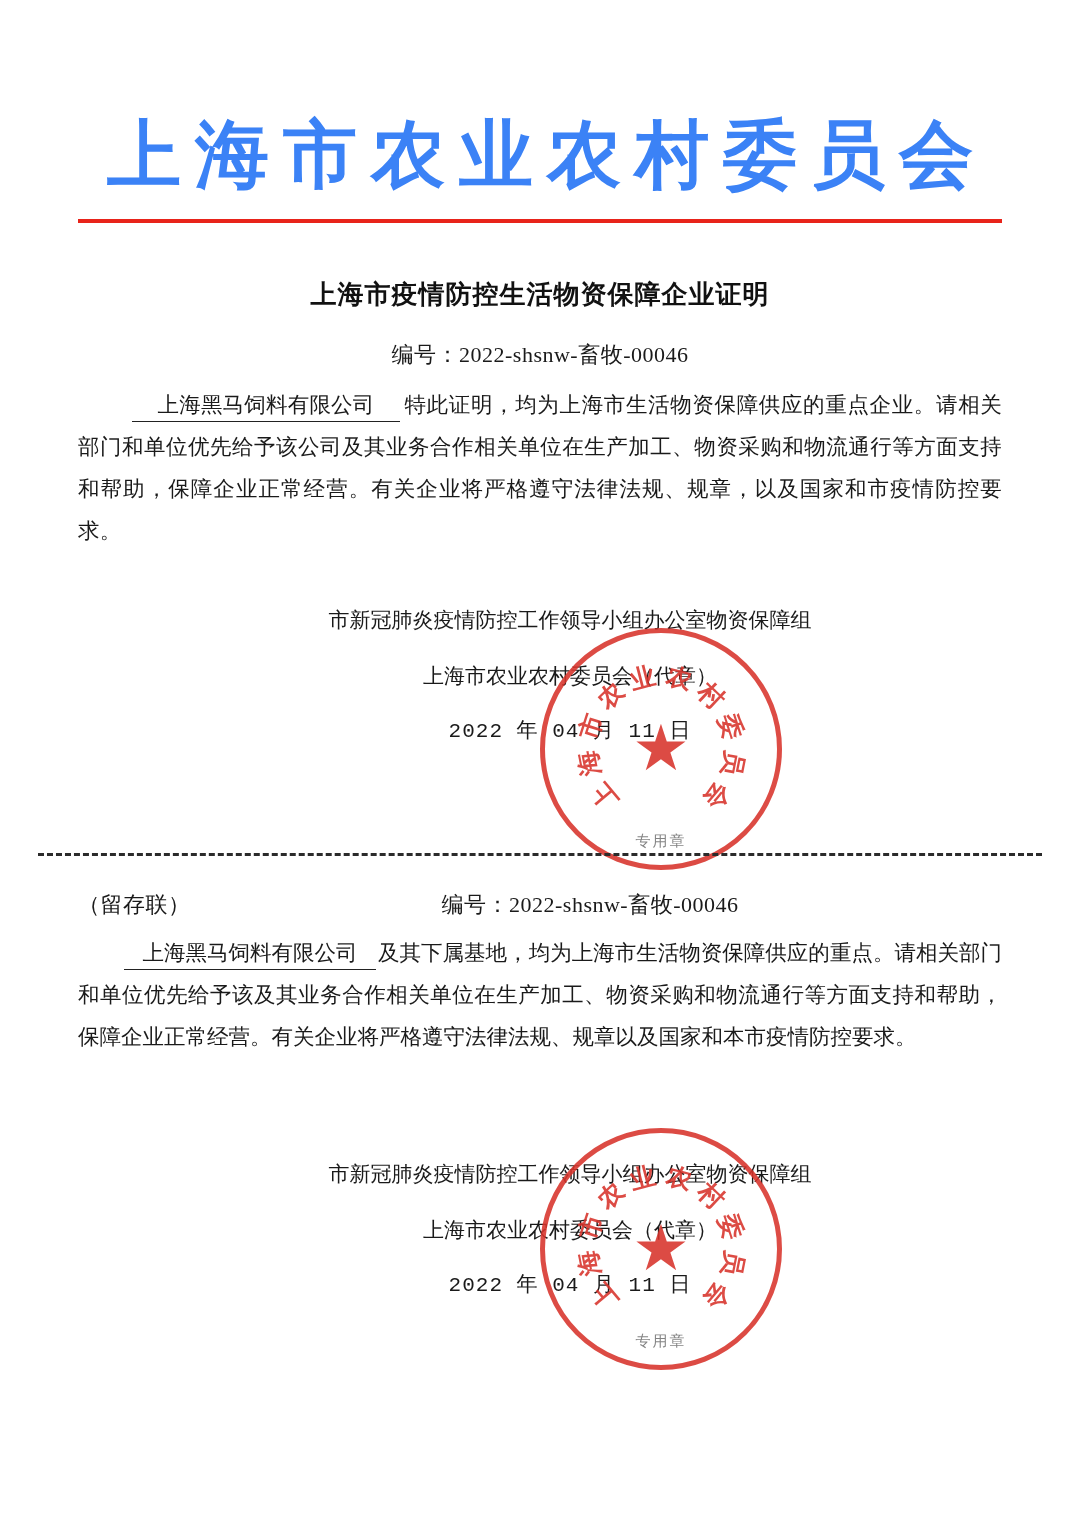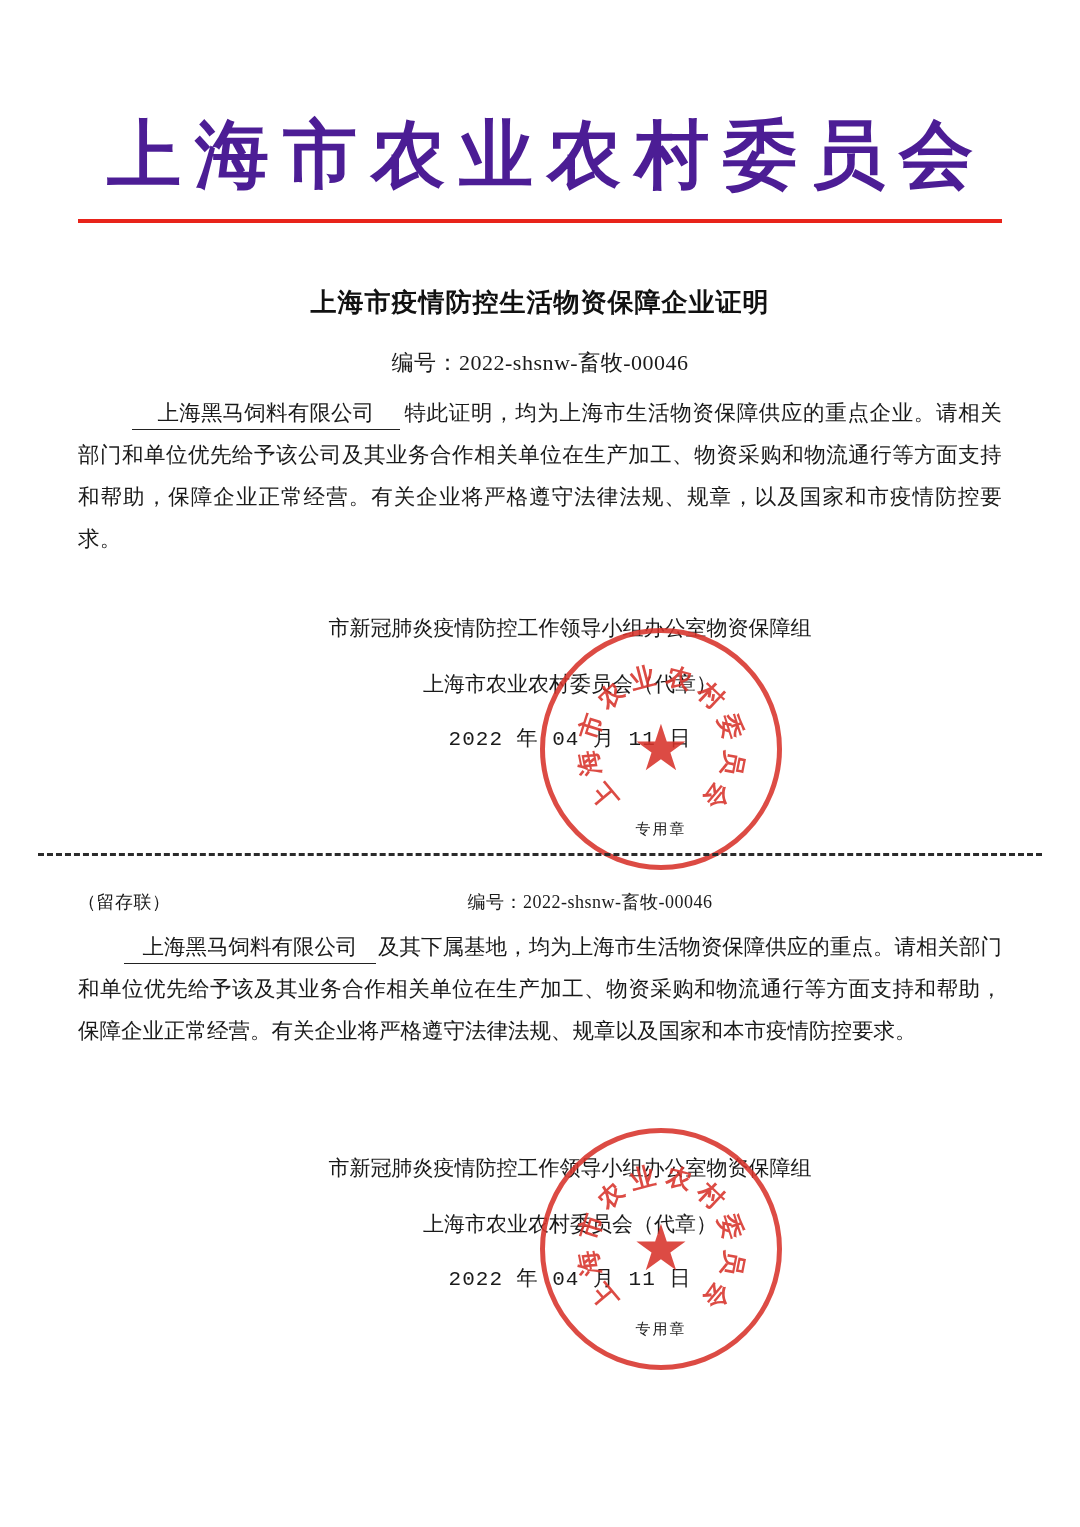--- a/index.html
+++ b/index.html
@@ -27,21 +27,21 @@
   
   .letterhead {
     padding-top: 112px;
     text-align: center;
   }
   .letterhead-title {
     font-family: "DejaVu Serif", "Liberation Serif", serif;
     font-weight: bold;
     font-size: 74px;
     letter-spacing: 14px;
-    color: #4c1d95;
+    color: #3b82f6;
     line-height: 1.15;
     white-space: nowrap;
     text-indent: 14px;
   }
   .letterhead-rule {
     margin-top: 22px;
     height: 4px;
     background: #e8231a;
     width: 100%;
   }
@@ -49,21 +49,20 @@
   
   .cert {
     padding-top: 54px;
   }
   .cert-title {
     text-align: center;
     font-weight: bold;
     font-size: 26px;
     letter-spacing: 1px;
     color: #111;
-    margin-top: 8px;
   }
   .cert-number {
     text-align: center;
     font-size: 22px;
     margin-top: 28px;
     letter-spacing: 0.5px;
   }
 
   .para {
     font-size: 21.5px;
@@ -143,24 +142,24 @@
     top: 50%;
     font-size: 25px;
     font-weight: bold;
     color: #d8332b;
     font-family: "DejaVu Serif", "Liberation Serif", serif;
     transform-origin: 0 0;
   }
   .seal-sub {
     position: absolute;
     left: 50%;
-    bottom: 26px;
+    bottom: 14px;
     transform: translateX(-50%);
     font-size: 15px;
-    color: #000000;
+    color: #737373;
     white-space: nowrap;
     letter-spacing: 2px;
     text-align: right;
   }
   #seal-1 { left: 540px; top: 628px; }
   #seal-2 { left: 540px; top: 1128px; }
 
   
   .divider {
     position: absolute;
@@ -173,21 +172,21 @@
   
   .copy {
     position: absolute;
     left: 78px;
     right: 78px;
     top: 890px;
   }
   .copy-head {
     display: flex;
     align-items: baseline;
-    font-size: 18px;
+    font-size: 22px;
     letter-spacing: 0.5px;
   }
   .copy-label { width: 160px; }
   .copy-number { flex: 1; text-align: center; padding-right: 60px; }
   .copy-para {
     font-size: 21.5px;
     line-height: 42px;
     text-align: justify;
     text-justify: inter-ideograph;
     margin-top: 12px;

